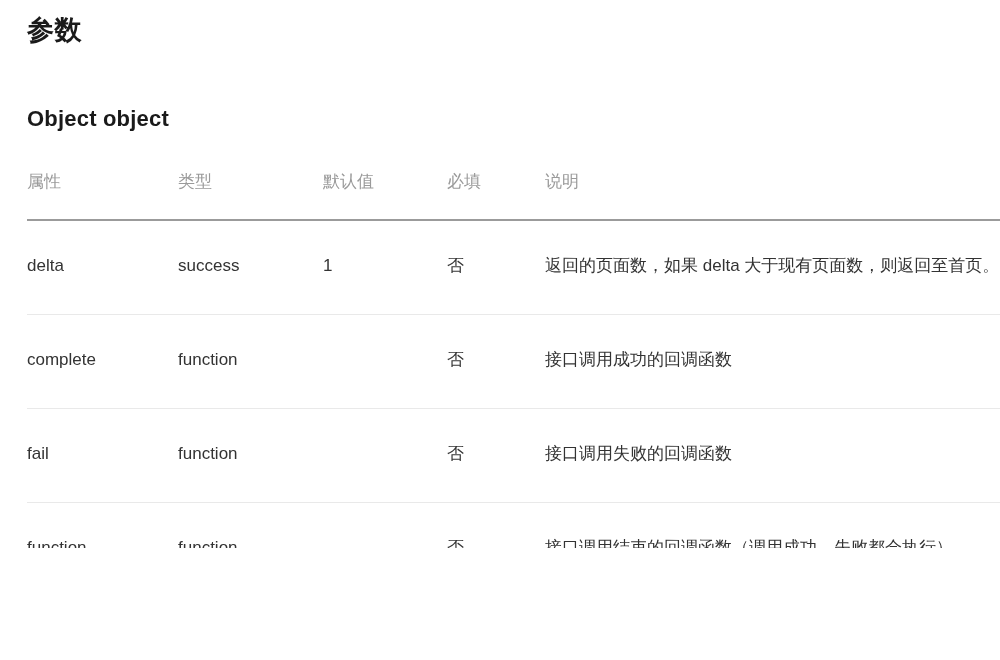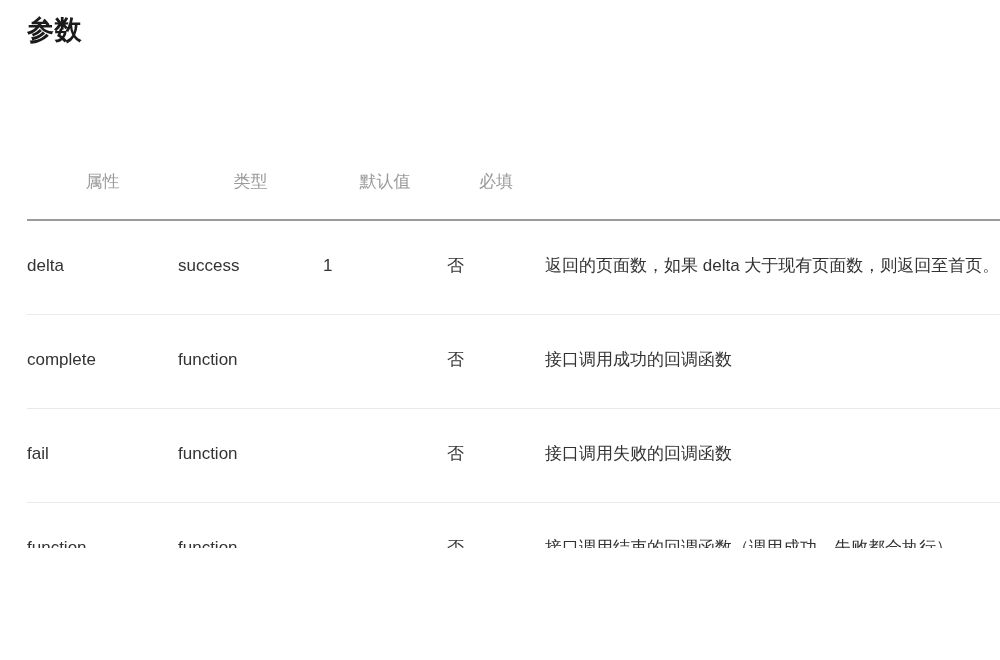--- a/index.html
+++ b/index.html
@@ -62,21 +62,21 @@
     font-size: 17px;
   }
 
   .param-table col.c-attr    { width: 151px; }
   .param-table col.c-type    { width: 145px; }
   .param-table col.c-default { width: 124px; }
   .param-table col.c-req     { width:  98px; }
   .param-table col.c-desc    { width: 1082px; }
 
   .param-table thead th {
-    text-align: center;
+    text-align: left;
     font-weight: normal;
     color: #9a9a9a;
     font-size: 17px;
     padding: 0 0 26px 0;
     vertical-align: top;
     border-bottom: 2px solid #9b9b9b;
     white-space: nowrap;
   }
 
   .param-table tbody td {
@@ -99,20 +99,21 @@
     white-space: nowrap;
   }
 </style>
 </head>
 <body>
 
 <div class="page">
 
   <h1 class="h-params">参数</h1>
 
+  <h2 class="h-object">Object object</h2>
 
   <table class="param-table">
     <colgroup>
       <col class="c-attr">
       <col class="c-type">
       <col class="c-default">
       <col class="c-req">
       <col class="c-desc">
     </colgroup>
     <thead>

